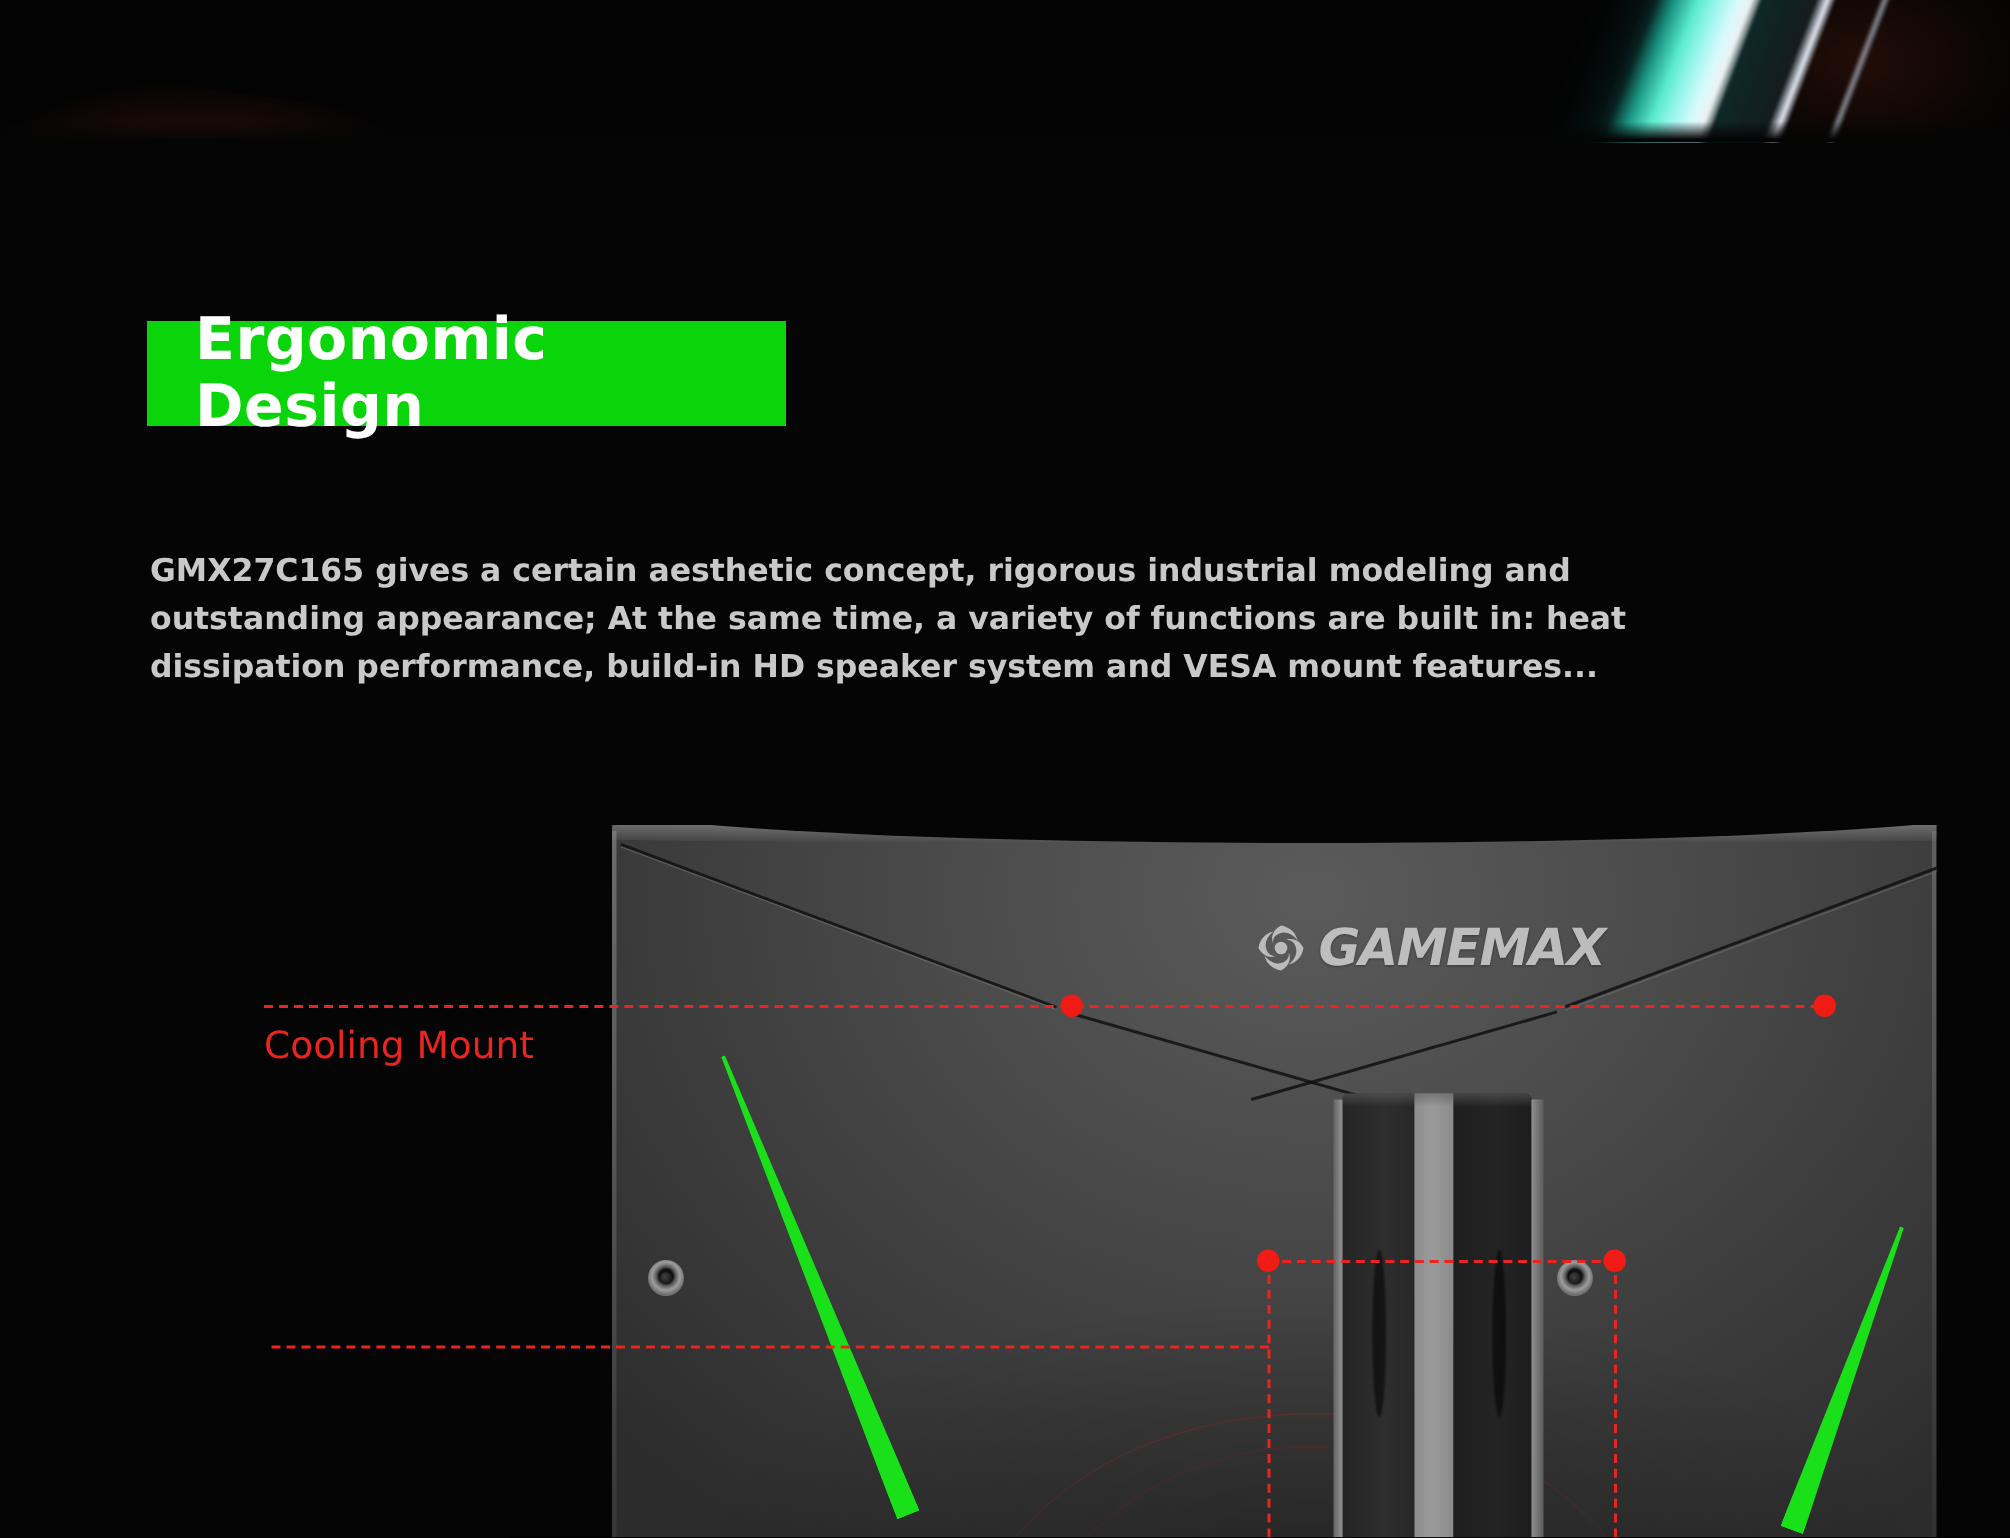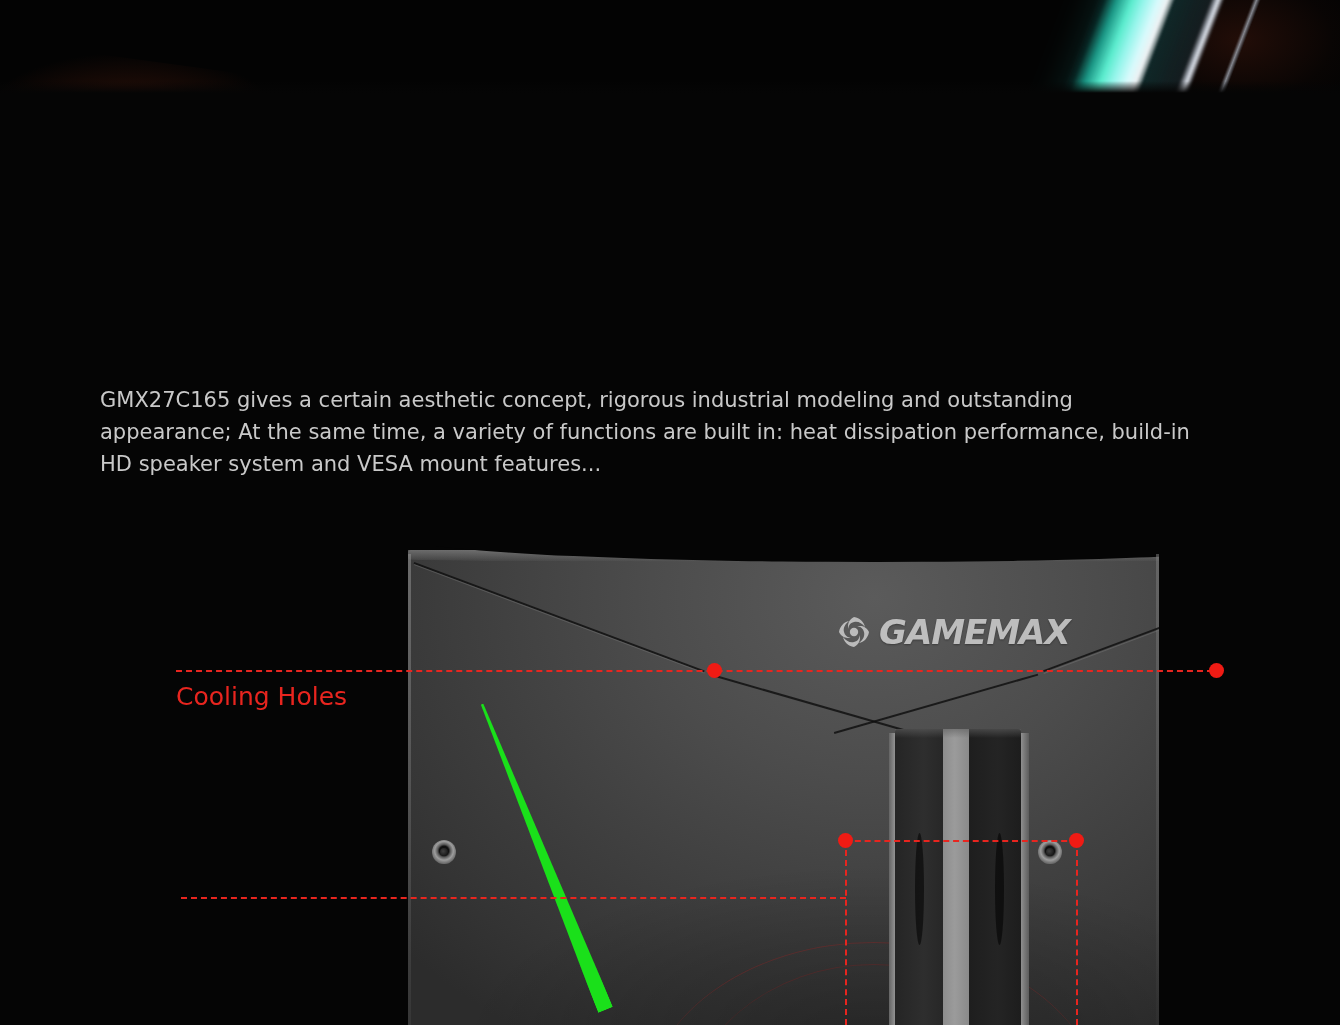--- a/index.html
+++ b/index.html
@@ -129,34 +129,34 @@
     left: 99px; top: 313px;
     color: #f2f2f2;
     font-size: 44px;
     font-weight: 400;
     letter-spacing: -0.2px;
     font-family: "DejaVu Sans", sans-serif;
     white-space: nowrap;
   }
   #subcopy {
     position: absolute;
-    left: 100px; top: 384px;
+    left: 100px; top: 364px;
     width: 1090px;
     color: #c9c9c9;
     font-size: 21px;
     line-height: 32px;
-    font-weight: 400;
+    font-weight: 700;
     font-family: "DejaVu Sans", sans-serif;
   }
 
   
   #monitor {
     position: absolute;
     left: 408px; top: 546px;
-    width: 751px; height: 479px;
+    width: 883px; height: 479px;
     overflow: hidden;
   }
   .mon-body {
     position: absolute;
     left: 0; top: 4px;
     width: 932px; height: 475px;
     background:
       radial-gradient(ellipse 640px 520px at 50% 10%, #5b5b5b 0%, #4c4c4c 35%, #3f3f3f 62%, #343434 85%, #2c2c2c 100%);
     border-radius: 3px 3px 0 0;
   }
@@ -355,20 +355,23 @@
     <div class="banner-warm"></div>
     <div class="banner-warm2"></div>
     <div class="banner-darkpanel"></div>
     <div class="banner-cyan-glow"></div>
     <div class="banner-cyan"></div>
     <div class="banner-silver"></div>
     <div class="banner-silver2"></div>
     <div class="banner-bottom-fade"></div>
   </div>
 
+  <div id="badge">
+    <span id="badge-label">Ergonomic Design</span>
+  </div>
 
 
   <div id="subcopy">GMX27C165 gives a certain aesthetic concept, rigorous industrial modeling and outstanding appearance; At the same time, a variety of functions are built in: heat dissipation performance, build-in HD speaker system and VESA mount features...</div>
 
   <div id="monitor">
     <div class="mon-body"></div>
     <div class="mon-top-hi"></div>
     <div class="mon-top-curve"></div>
     <div class="mon-left-edge"></div>
     <div class="mon-right-edge"></div>
@@ -412,21 +415,21 @@
       <div class="stand-slot" id="stand-slot-r"></div>
     </div>
   </div>
 
   <div class="screw" id="screw-l"></div>
   <div class="screw" id="screw-r"></div>
 
   <div class="dash-h" style="left:176px; top:670px; width:1047px;"></div>
   <div class="dot" style="left:707px;  top:663px;"></div>
   <div class="dot" style="left:1209px; top:663px;"></div>
-  <div class="anno-label" id="label-cooling">Cooling Holes</div>
+  <div class="anno-label" id="label-cooling">Cooling Mount</div>
 
   <div class="dash-h" style="left:181px; top:897px; width:665px;"></div>
   <div class="dash-h" style="left:845px; top:840px; width:232px;"></div>
   <div class="dash-v" style="left:845px; top:840px; height:185px;"></div>
   <div class="dash-v" style="left:1076px; top:840px; height:185px;"></div>
   <div class="dot" style="left:838px;  top:833px;"></div>
   <div class="dot" style="left:1069px; top:833px;"></div>
 
 </div>
 

